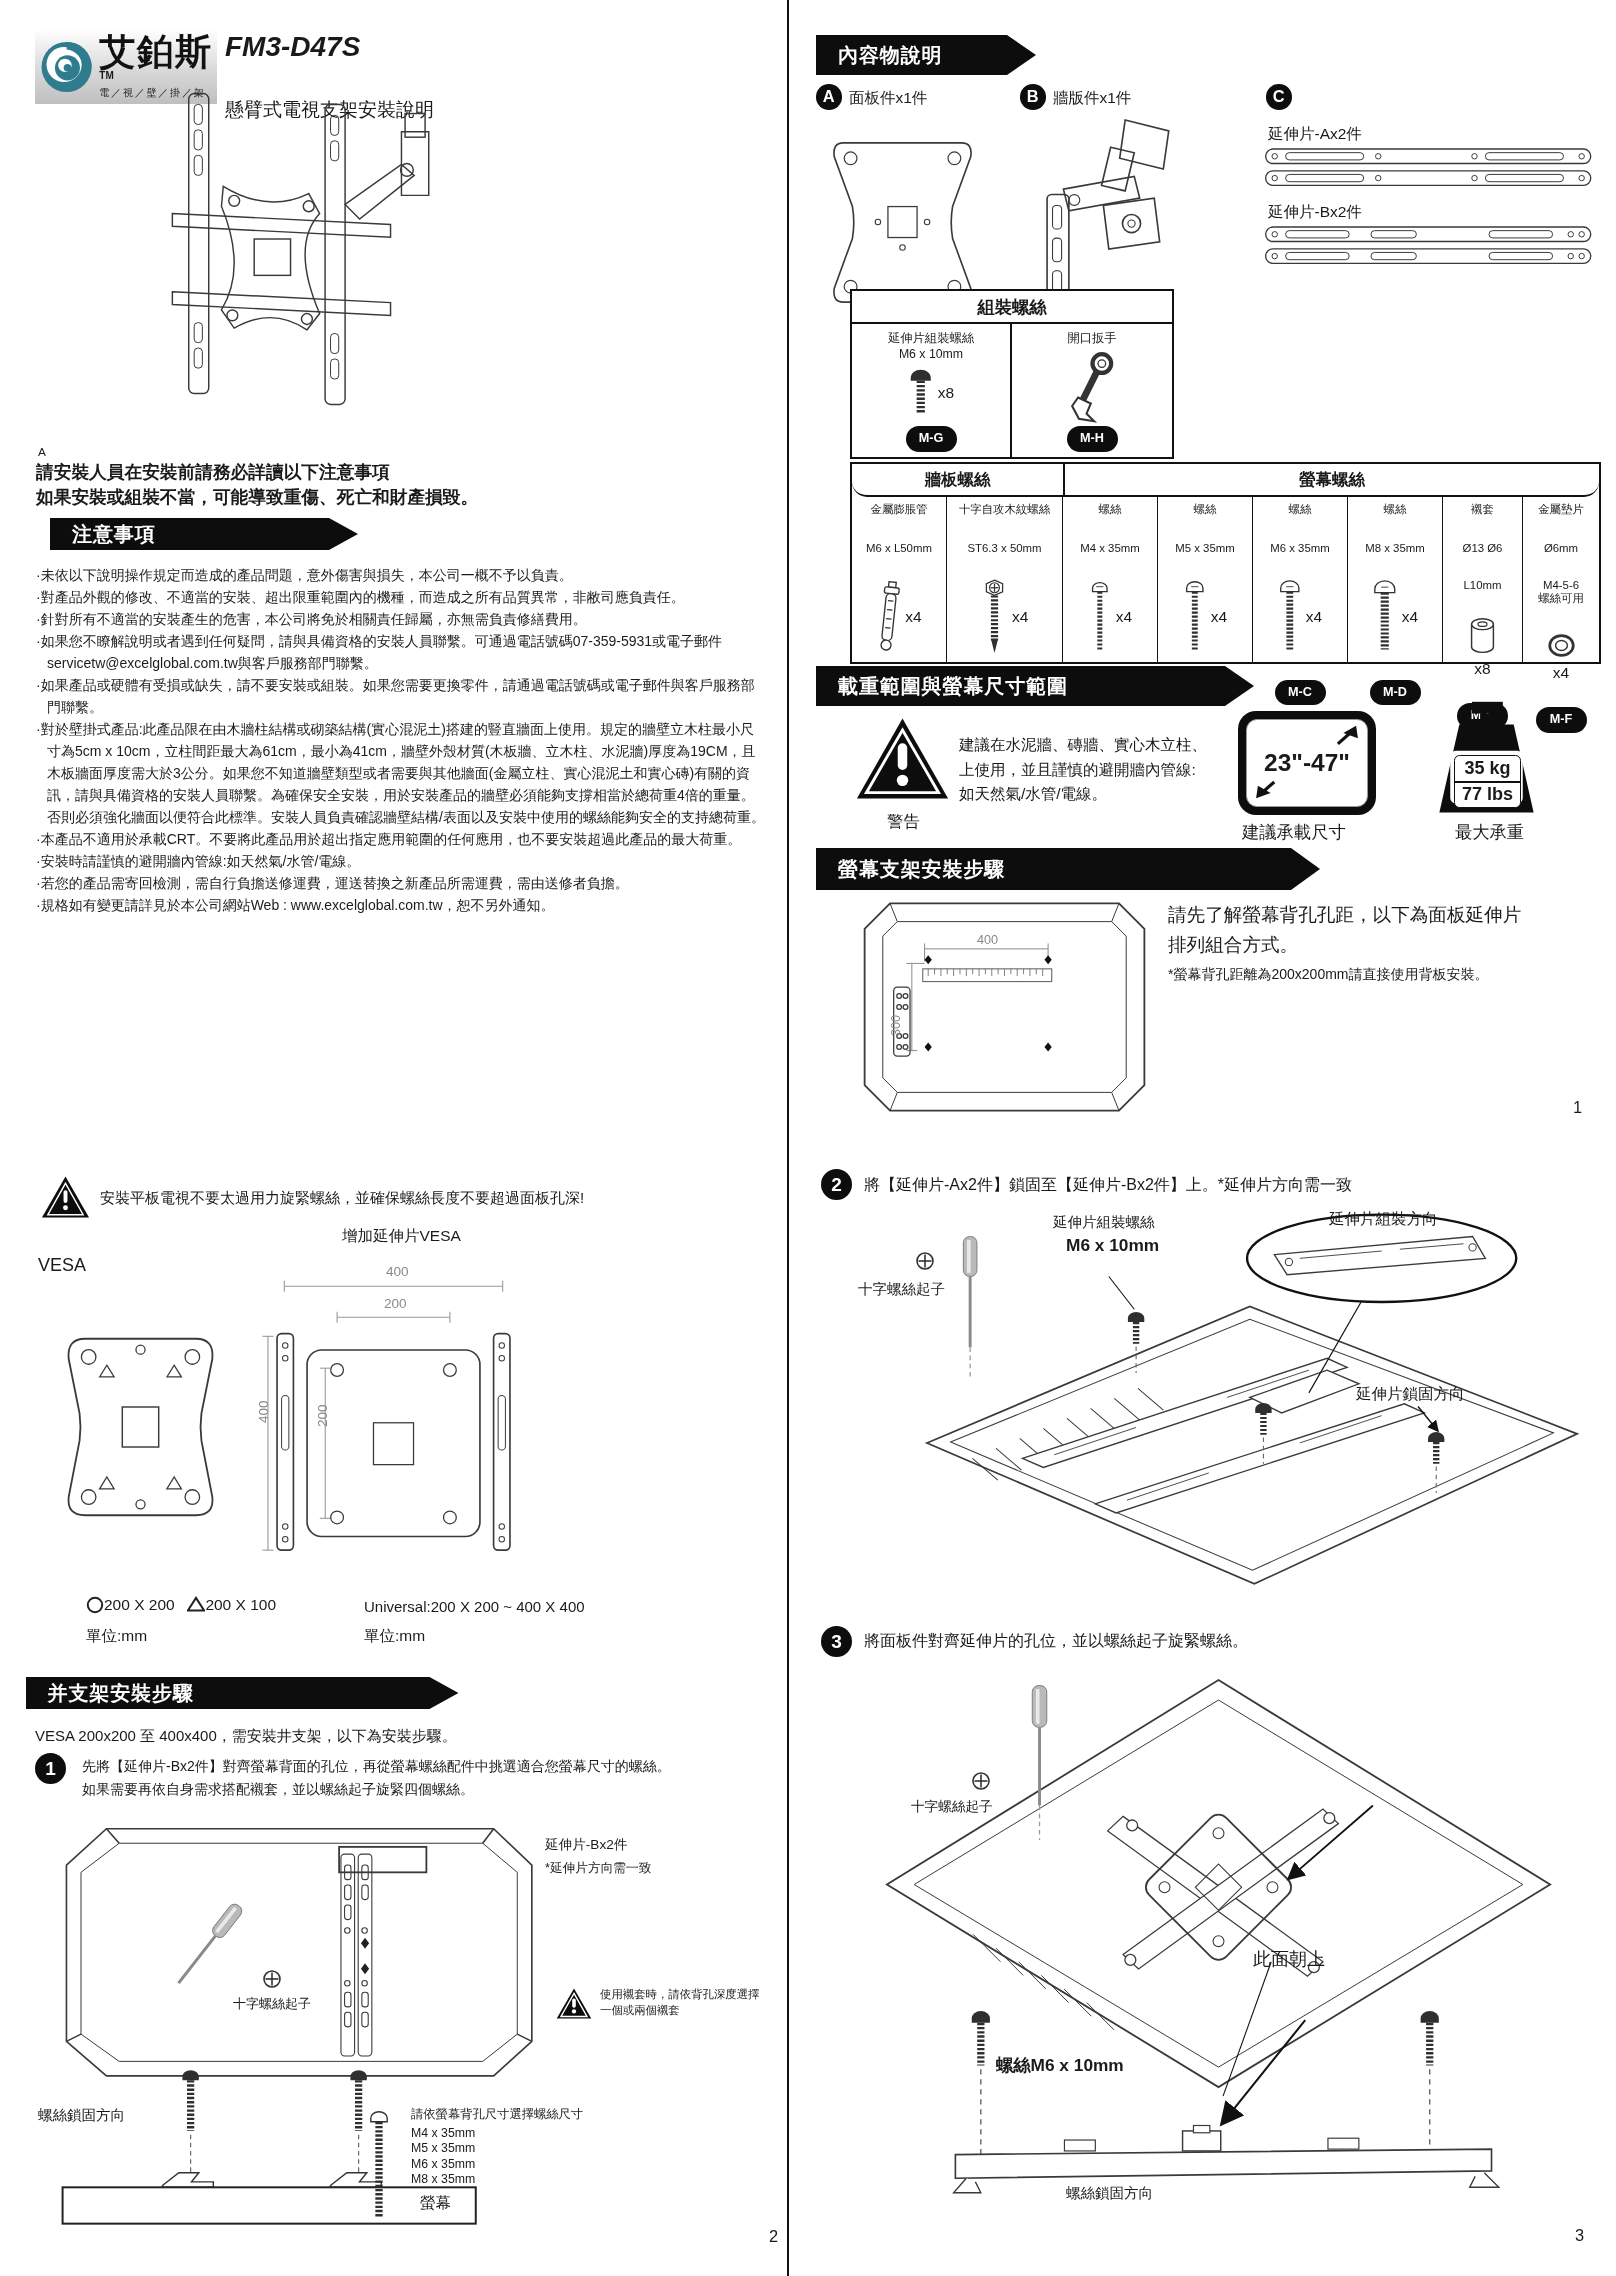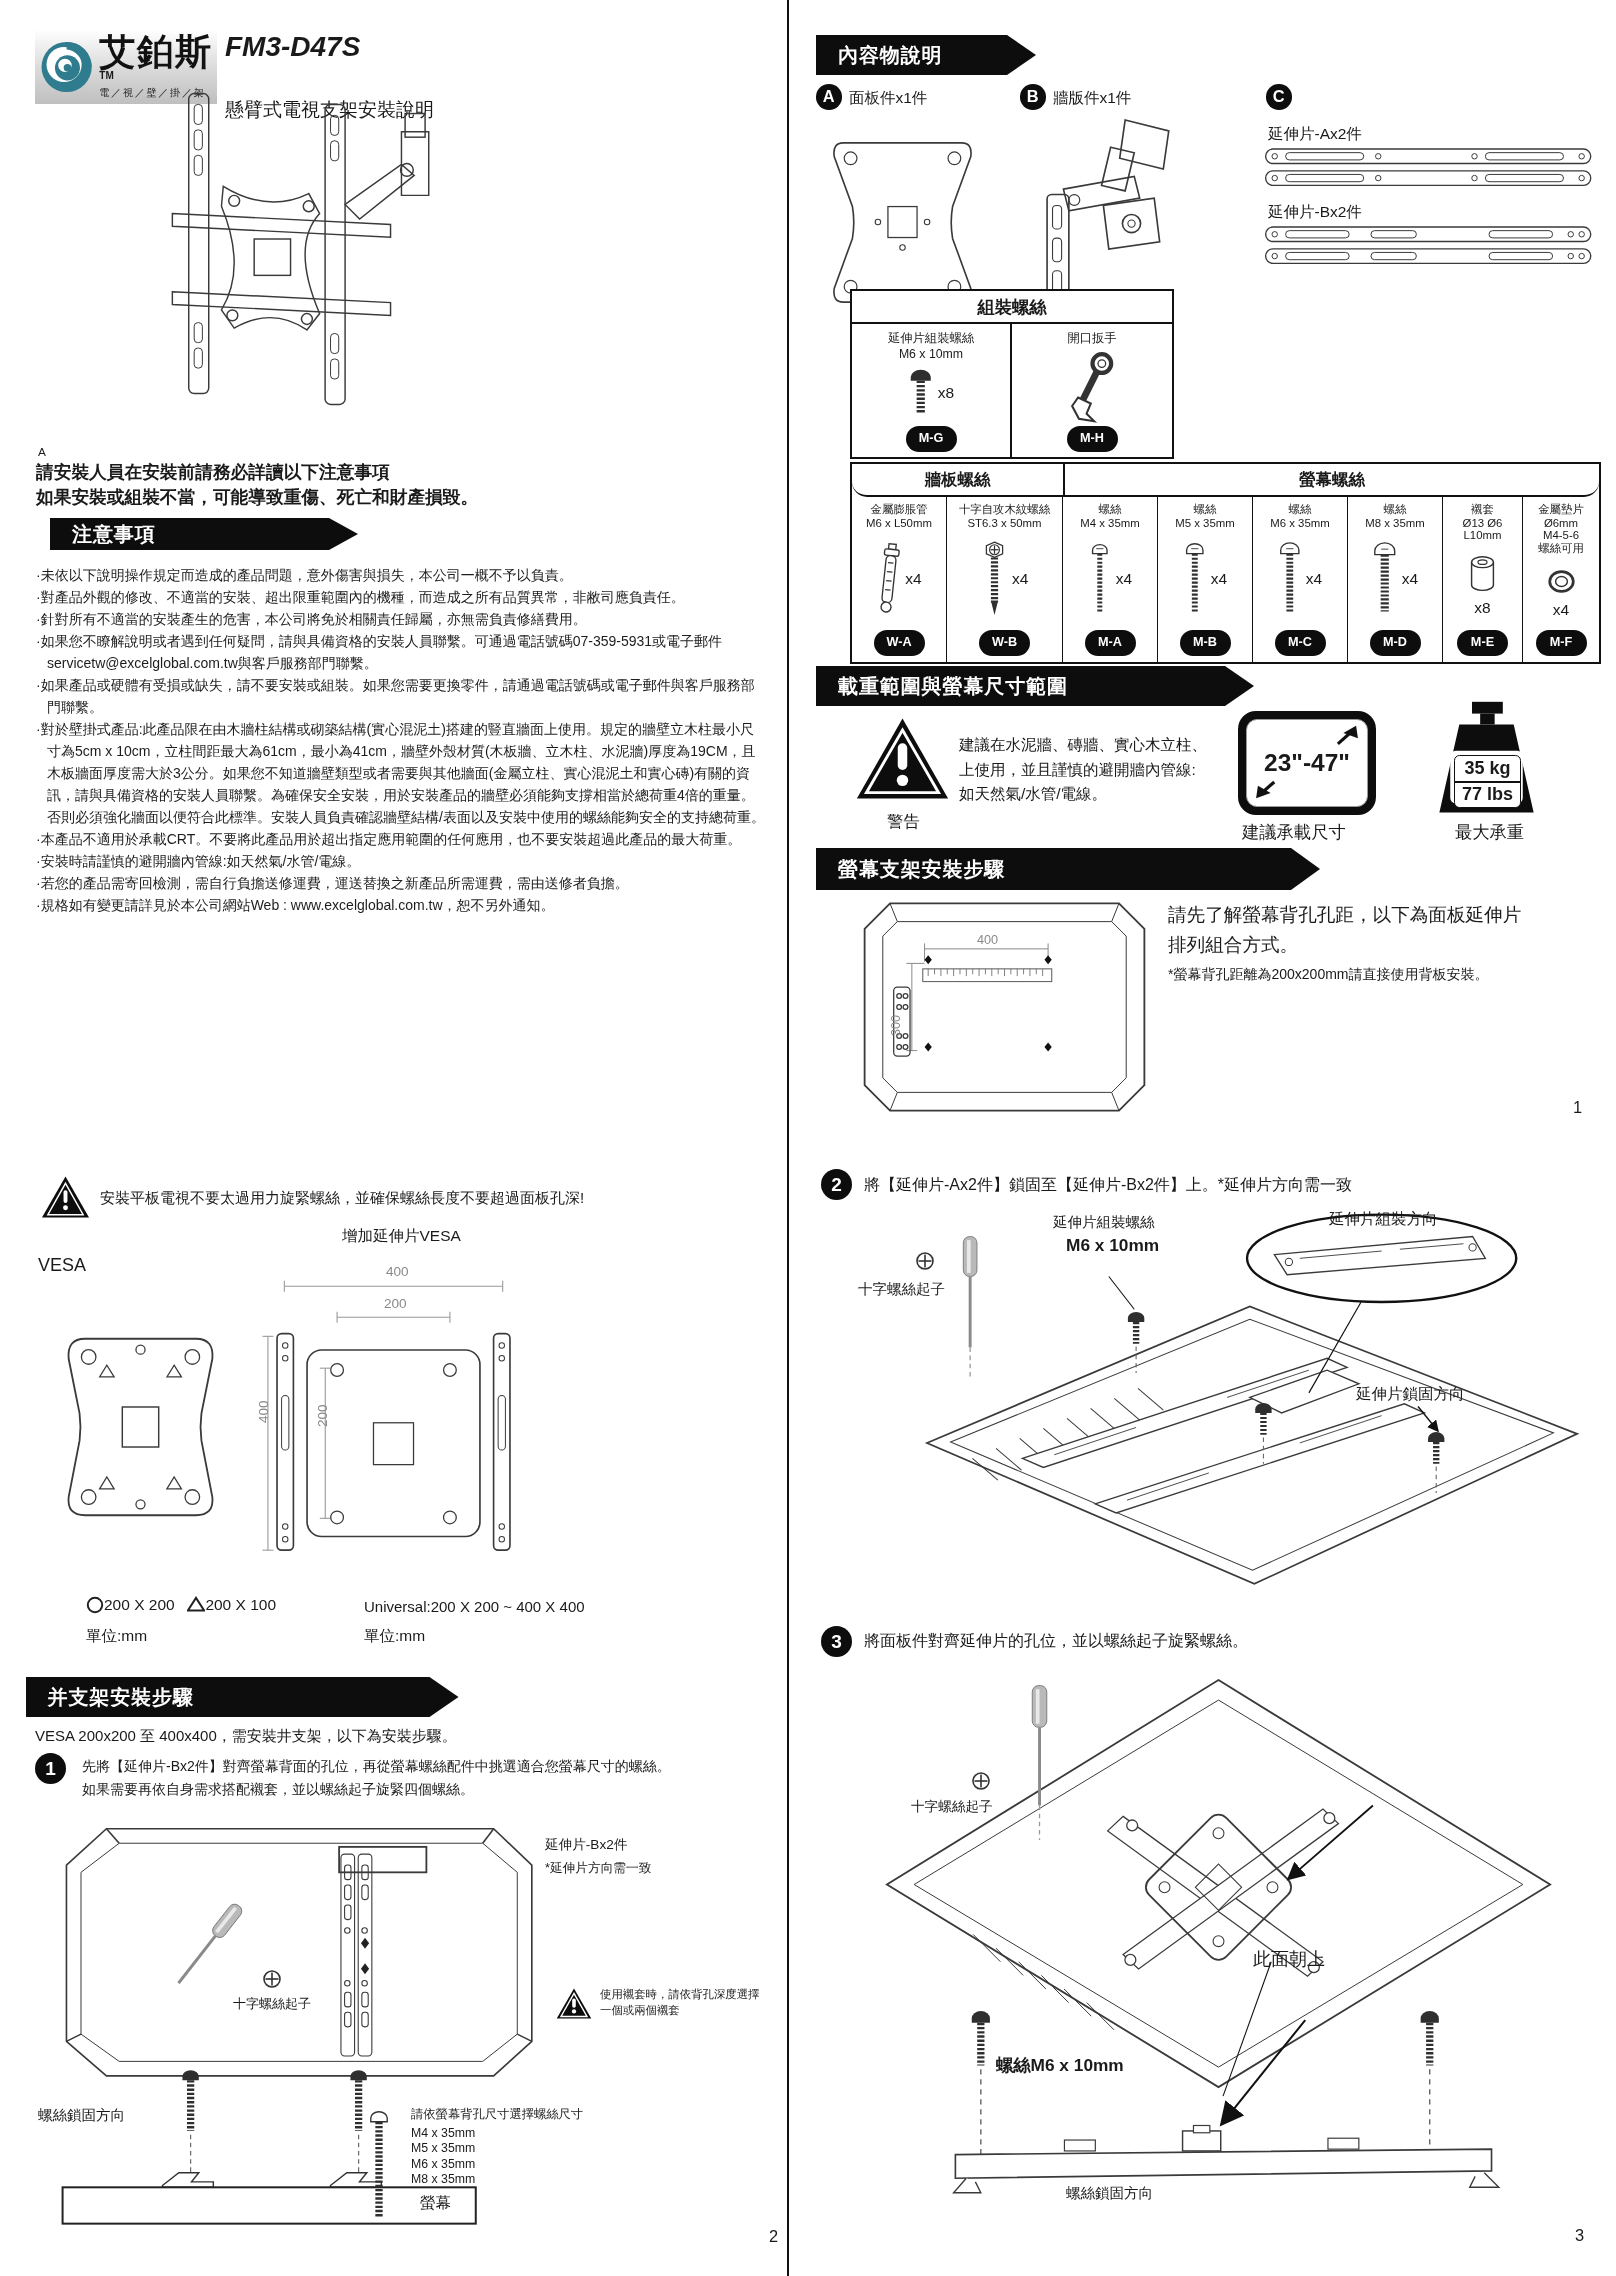--- a/index.html
+++ b/index.html
@@ -23,21 +23,21 @@
   .model{position:absolute;left:225px;top:31px;font-size:28px;font-weight:bold;font-style:italic;}
   .subtitle{position:absolute;left:225px;top:67px;font-size:19px;margin-top:30px;}
   .notice-list{position:absolute;left:36px;top:564px;width:731px;}
   .notice-item{font-size:14px;line-height:22px;padding-left:11px;text-indent:-11px;color:#1c1c1c;}
   .scrtable{position:absolute;border:2px solid #111;background:#fff;}
   .scrtable .hdr{display:flex;border-bottom:2px solid #111;font-weight:bold;font-size:16.4px;text-align:center;border-radius:15px;}
   .scrtable .hdr>div{padding:4.5px 0;}
   .scrtable .h1{width:211px;border-right:2px solid #111;}
   .scrtable .h2{flex:1;}
   .scrtable .tb{display:flex;height:165px;}
-  .tcell{border-right:1.5px solid #111;display:flex;flex-direction:column;align-items:center;padding:4.5px 1.8px 6.4px;box-sizing:border-box;}
+  .tcell{border-right:1.5px solid #111;display:flex;flex-direction:column;align-items:center;padding:4.5px 1.8px 6.4px;box-sizing:border-box;gap:25px;}
   .tcell:last-child{border-right:none;}
   .tc-name{font-size:11.4px;text-align:center;}
   .tc-size{font-size:11.4px;text-align:center;}
   .tc-note{font-size:11.4px;white-space:pre-line;text-align:center;}
   .qtyrow{display:flex;align-items:center;gap:4.5px;flex:1;}
   .qty{font-size:15.5px;}
   .tcell .code-badge{margin-top:auto;}
   .asmbox{position:absolute;border:2px solid #111;background:#fff;}
   .asmbox .ttl{border-bottom:2px solid #111;text-align:center;font-weight:bold;font-size:17.3px;padding:3.6px 0;}
   .asmbox .cells{display:flex;height:133px;}
@@ -207,21 +207,21 @@
     <span>200 X 200</span>
     <svg width="18" height="16.4" viewBox="0 0 20 18" style="margin-left:12.7px">
         <polygon points="10,2 19,16 1,16" fill="none" stroke="#222" stroke-width="2.2"></polygon>
       </svg>
     <span>200 X 100</span>
   </div>
   <div class="t" style="left:86px;top:1626px;font-size:15.5px">單位:mm</div>
   <div class="t" style="left:364px;top:1598px;font-size:15px">Universal:200  X 200 ~ 400 X 400</div>
   <div class="t" style="left:364px;top:1626px;font-size:15.5px">單位:mm</div>
 
-  <div class="banner" style="left:25.5px;top:1677px;width:411px;height:40px">
+  <div class="banner" style="left:25.5px;top:1677px;width:411px;height:32px">
     <span>并支架安裝步驟</span>
   </div>
   <div class="t" style="left:35px;top:1727px;font-size:15px">VESA 200x200 至 400x400，需安裝井支架，以下為安裝步驟。</div>
   <div class="stepnum" style="left:35px;top:1753px">1</div>
   <div class="t" style="left:82px;top:1755px;width:651px;font-size:14px;line-height:23px">先將【延伸片-Bx2件】對齊螢幕背面的孔位，再從螢幕螺絲配件中挑選適合您螢幕尺寸的螺絲。
 如果需要再依自身需求搭配襯套，並以螺絲起子旋緊四個螺絲。</div>
 
   <svg class="t" style="left:41px;top:1814px" width="509" height="273" viewBox="0 0 560 300">
     <g fill="none" stroke="#3a3a3a" stroke-width="1.8">
       <polygon points="72,16 498,16 540,56 540,250 498,288 72,288 28,250 28,56"></polygon>

